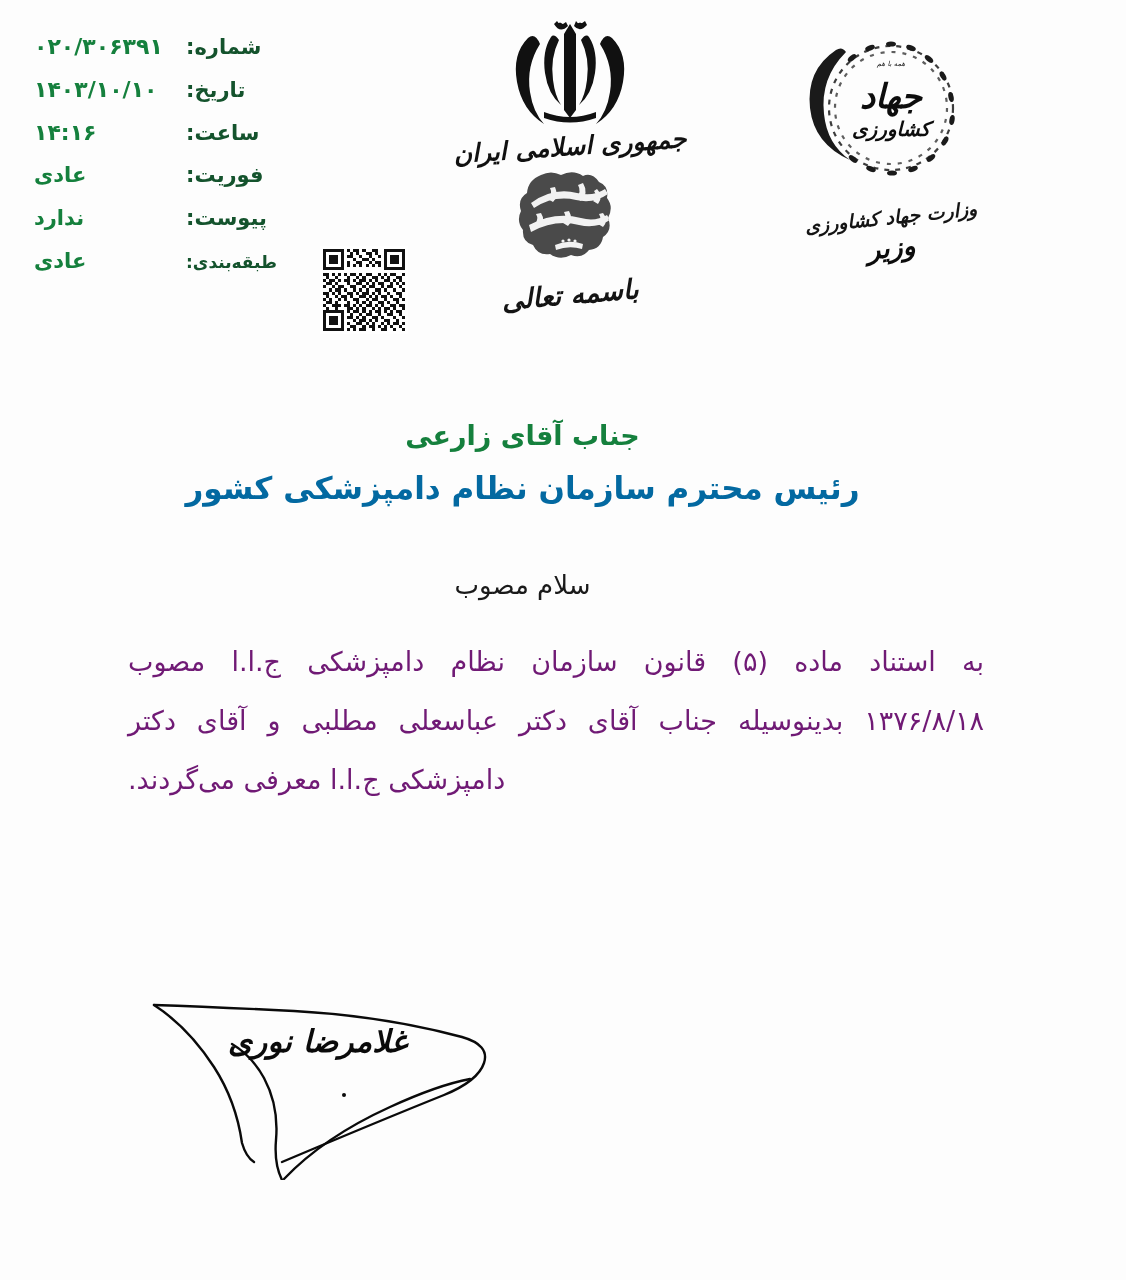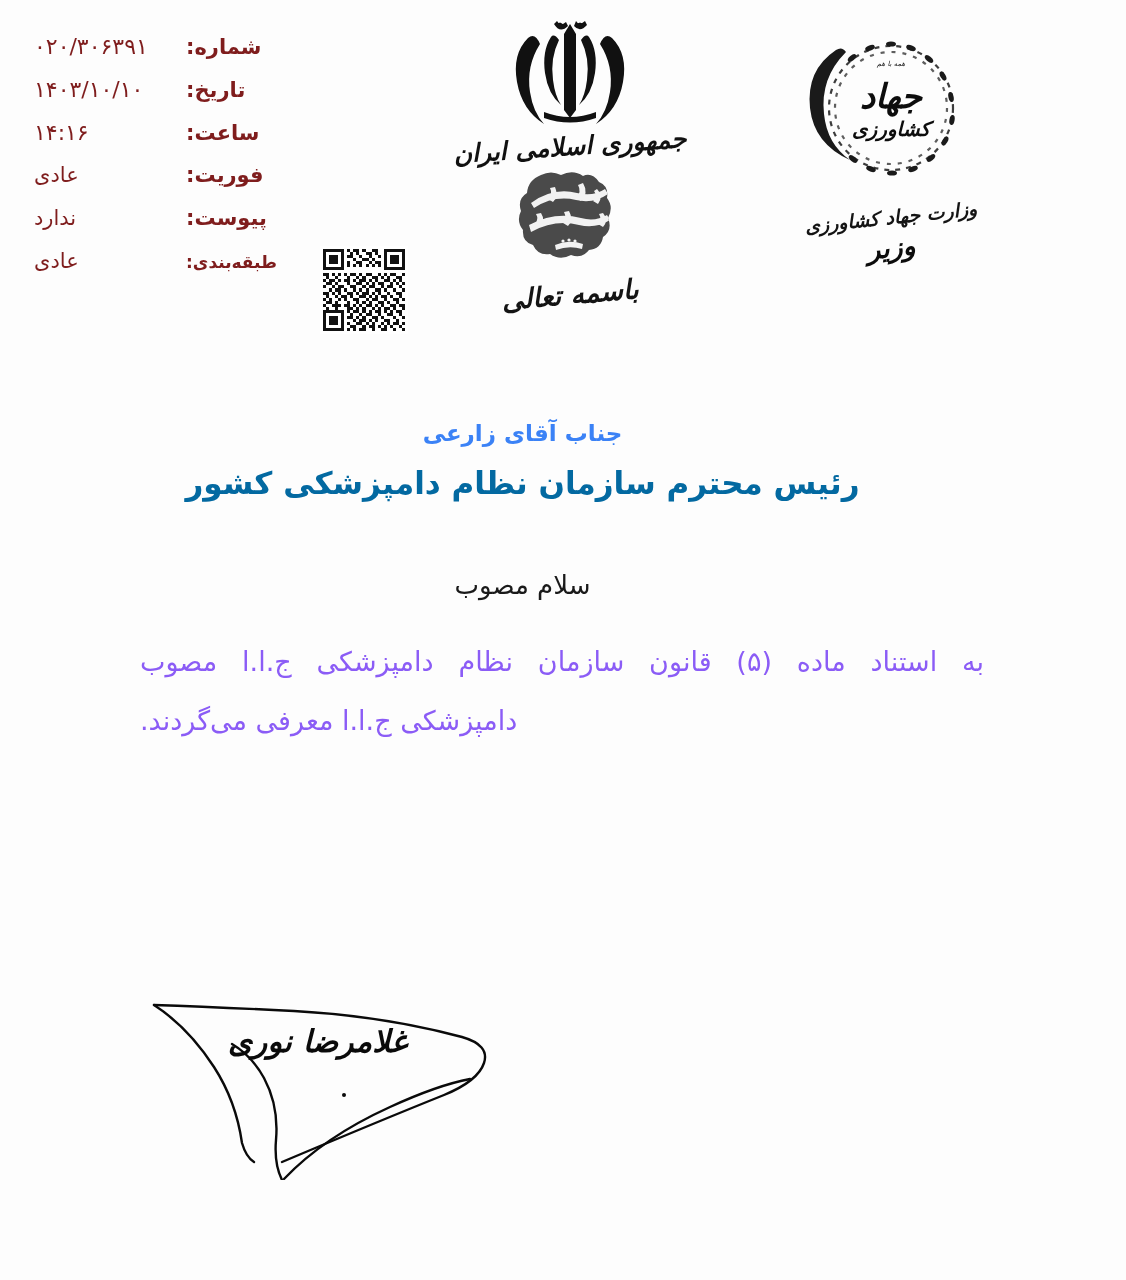--- a/index.html
+++ b/index.html
@@ -33,33 +33,33 @@
     justify-content: flex-start;
     align-items: baseline;
     height: 43px;
     white-space: nowrap;
   }
   .meta-label {
     width: 104px;
     text-align: left;
     font-size: 21px;
     font-weight: bold;
-    color: #7f1d1d;
+    color: #14532d;
     letter-spacing: 0.5px;
   }
   .meta-label.small {
     font-size: 17px;
   }
   .meta-value {
     flex: 1;
     text-align: left;
     padding-left: 6px;
     font-size: 21px;
-    font-weight: normal;
-    color: #7f1d1d;
+    font-weight: bold;
+    color: #15803d;
     letter-spacing: 0.5px;
   }
   .meta-value.num {
     font-size: 22px;
     letter-spacing: 1px;
   }
 
   
   .qr {
     position: absolute;
@@ -146,23 +146,23 @@
   
   .addressee {
     position: absolute;
     top: 418px;
     left: 80px;
     width: 885px;
     text-align: center;
     direction: rtl;
   }
   .addressee-name {
-    font-size: 23px;
+    font-size: 27px;
     font-weight: bold;
-    color: #3b82f6;
+    color: #15803d;
     line-height: 1.35;
     letter-spacing: 0.3px;
   }
   .addressee-title {
     margin-top: 14px;
     font-size: 31px;
     font-weight: bold;
     color: #0369a1;
     line-height: 1.35;
     letter-spacing: 0.3px;
@@ -187,26 +187,25 @@
     position: absolute;
     top: 632px;
     left: 128px;
     width: 856px;
     direction: rtl;
     text-align: justify;
     text-align-last: left;
   }
   .body-line {
     font-size: 27px;
-    color: #8b5cf6;
+    color: #701a75;
     line-height: 59px;
     height: 59px;
     white-space: nowrap;
     letter-spacing: 0.2px;
-    margin-left: 12px;
   }
   .body-line.l1 { text-align: justify; text-align-last: justify; }
   .body-line.l2 { text-align: justify; text-align-last: justify; }
   .body-line.l3 { text-align: justify; text-align-last: justify; }
   .body-line.l4 { text-align: center; padding-left: 0; }
 
   
   .signature-block {
     position: absolute;
     top: 975px;
@@ -612,20 +611,21 @@
 
   <div class="addressee">
     <div class="addressee-name">جناب آقای زارعی</div>
     <div class="addressee-title">رئیس محترم سازمان نظام دامپزشکی کشور</div>
   </div>
 
   <div class="salutation">سلام مصوب</div>
 
   <div class="body-text">
     <div class="body-line l1">به استناد ماده (۵) قانون سازمان نظام دامپزشکی ج.ا.ا مصوب</div>
+    <div class="body-line l2">۱۳۷۶/۸/۱۸ بدینوسیله جناب آقای دکتر عباسعلی مطلبی و آقای دکتر</div>
     <div class="body-line l4">دامپزشکی ج.ا.ا معرفی می‌گردند.</div>
   </div>
 
   <div class="signature-block">
     <svg width="400" height="205" viewBox="0 0 400 205" aria-hidden="true">
       <g fill="none" stroke="#0a0a0a" stroke-width="2.4" stroke-linecap="round" stroke-linejoin="round">
 
         <path d="M6 30 q60 2 140 6 q90 5 168 26 q28 8 22 26 q-6 18 -40 32 q-60 24 -162 67"></path>
         <path d="M6 30 q34 22 60 62 q22 34 28 76 q4 14 12 19"></path>
         <path d="M134 205 q-8 -16 -6 -40 q3 -34 -12 -62 q-12 -22 -32 -34"></path>

